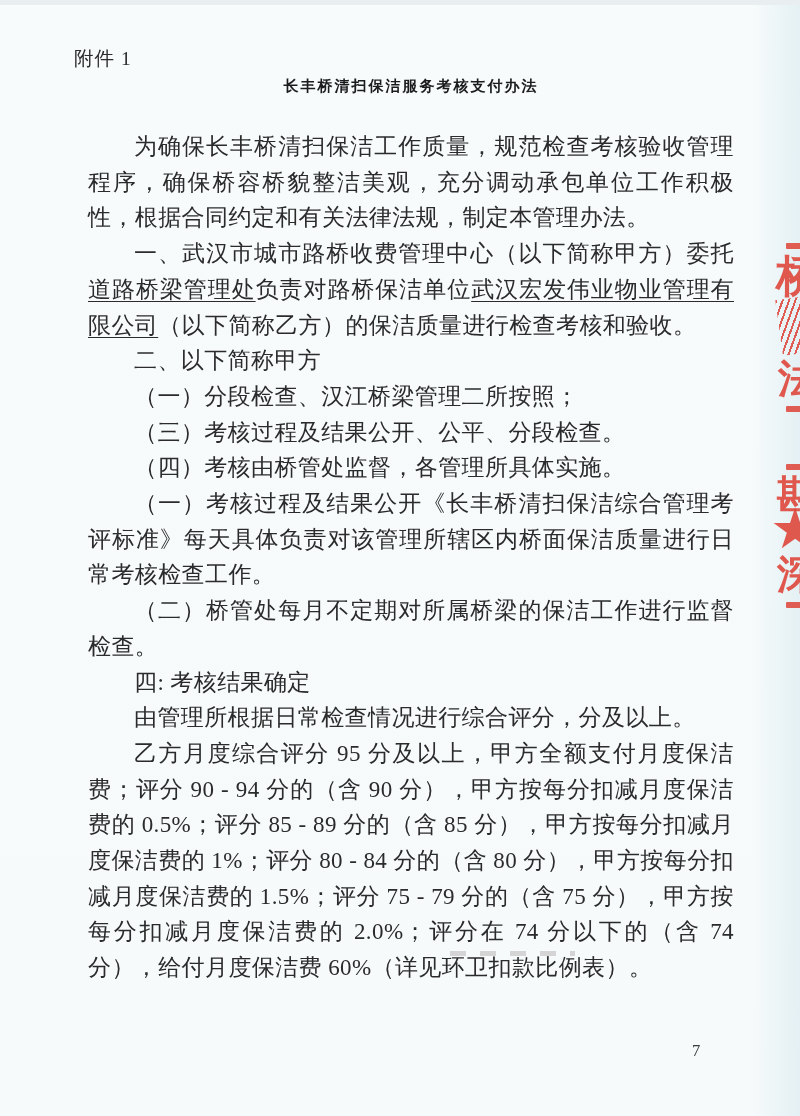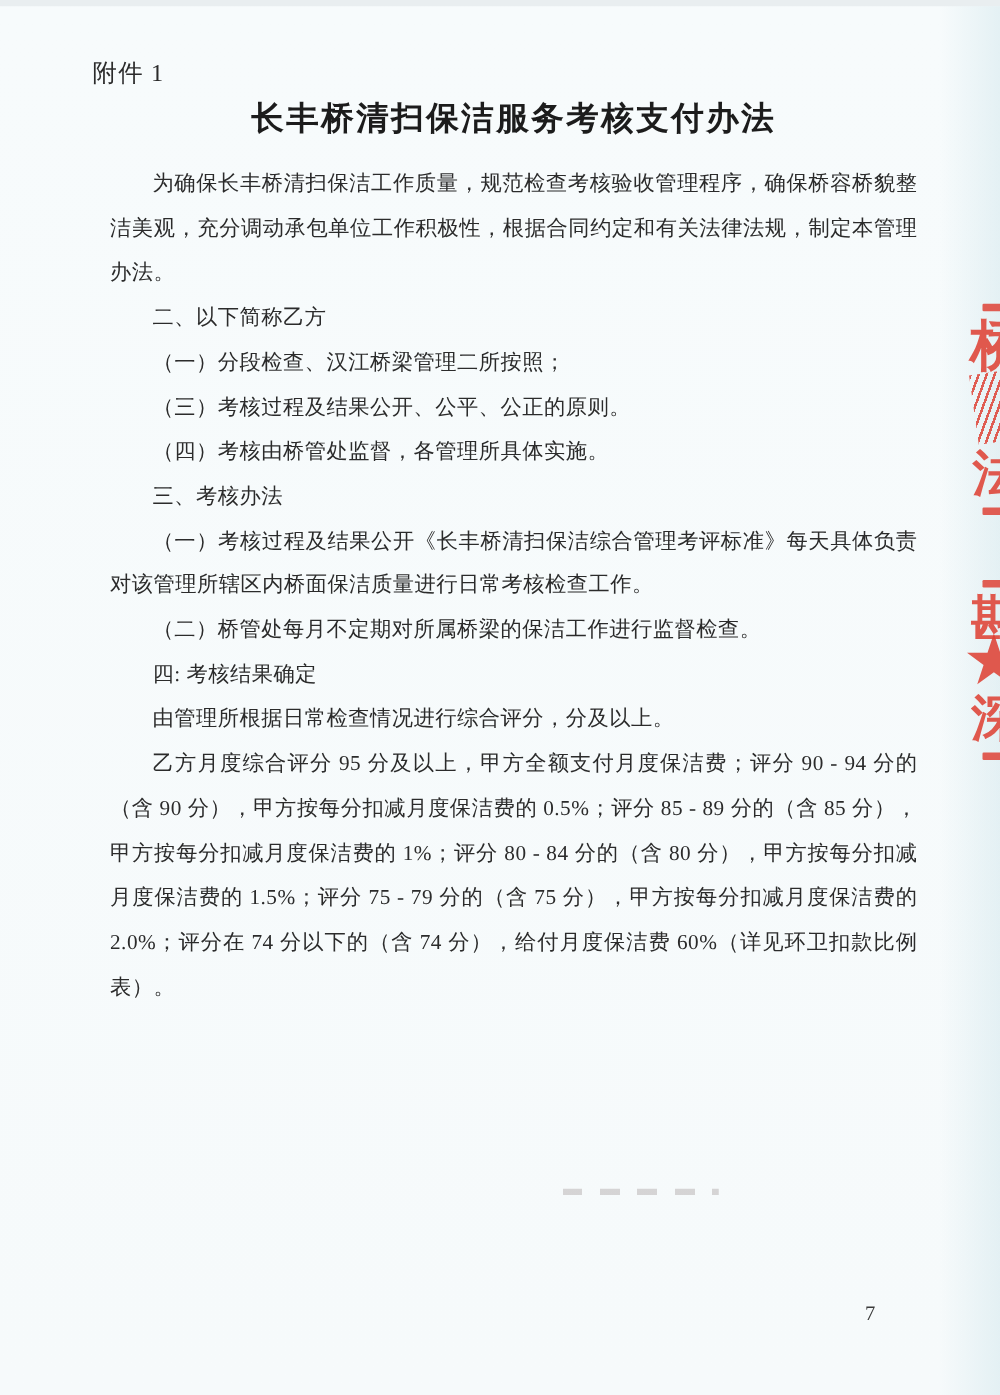--- a/index.html
+++ b/index.html
@@ -14,25 +14,25 @@
     font-family:"Liberation Serif","DejaVu Serif",serif;
     color:#2b2b2b;
   }
   .attachment{
     position:absolute;left:74px;top:40px;
     font-size:19.5px;letter-spacing:1px;
   }
   .title{
     position:absolute;left:88px;top:72px;width:646px;
     margin:0;text-align:center;
-    font-size:26px;font-weight:700;letter-spacing:2px;color:#1c1c1c;
+    font-size:15px;font-weight:700;letter-spacing:2px;color:#1c1c1c;
   }
   .body{
     position:absolute;left:88px;top:124px;width:646px;
-    font-size:17px;line-height:35.7px;letter-spacing:.4px;
+    font-size:23px;line-height:35.7px;letter-spacing:.4px;
     text-align:justify;
   }
   .body p{margin:0;text-indent:2em;}
   .body .u{
     text-decoration:underline;
     text-underline-offset:4px;
     text-decoration-thickness:1px;
   }
   .page-number{
     position:absolute;left:692px;top:1036px;
@@ -71,25 +71,25 @@
 <body>
 
 <div class="page">
 
   <div class="attachment">附件 1</div>
 
   <h1 class="title">长丰桥清扫保洁服务考核支付办法</h1>
 
   <div class="body" id="doc-body">
       <p><span>为确保长丰桥清扫保洁工作质量，规范检查考核验收管理程序，确保桥容桥貌整洁美观，充分调动承包单位工作积极性，根据合同约定和有关法律法规，制定本管理办法。</span></p>
-      <p><span>二、以下简称乙方</span></p>
+      <p><span>一、武汉市城市路桥收费管理中心（以下简称甲方）委托</span><span class="u">道路桥梁管理处</span><span>负责对路桥保洁单位</span><span class="u">武汉宏发伟业物业管理有限公司</span><span>（以下简称乙方）的保洁质量进行检查考核和验收。</span></p>
+      <p><span>二、以下简称甲方</span></p>
       <p><span>（一）分段检查、汉江桥梁管理二所按照；</span></p>
-      <p><span>（三）考核过程及结果公开、公平、公正的原则。</span></p>
+      <p><span>（三）考核过程及结果公开、公平、分段检查。</span></p>
       <p><span>（四）考核由桥管处监督，各管理所具体实施。</span></p>
-      <p><span>三、考核办法</span></p>
       <p><span>（一）考核过程及结果公开《长丰桥清扫保洁综合管理考评标准》每天具体负责对该管理所辖区内桥面保洁质量进行日常考核检查工作。</span></p>
       <p><span>（二）桥管处每月不定期对所属桥梁的保洁工作进行监督检查。</span></p>
       <p><span>四: 考核结果确定</span></p>
       <p><span>由管理所根据日常检查情况进行综合评分，分及以上。</span></p>
       <p><span>乙方月度综合评分 95 分及以上，甲方全额支付月度保洁费；评分 90 - 94 分的（含 90 分），甲方按每分扣减月度保洁费的 0.5%；评分 85 - 89 分的（含 85 分），甲方按每分扣减月度保洁费的 1%；评分 80 - 84 分的（含 80 分），甲方按每分扣减月度保洁费的 1.5%；评分 75 - 79 分的（含 75 分），甲方按每分扣减月度保洁费的 2.0%；评分在 74 分以下的（含 74 分），给付月度保洁费 60%（详见环卫扣款比例表）。</span></p>
     </div>
 
   <div class="seal-bar bar-a-top"></div>
   <div class="seal-frag char-a1">桥</div>
   <div class="seal-rays"></div>

